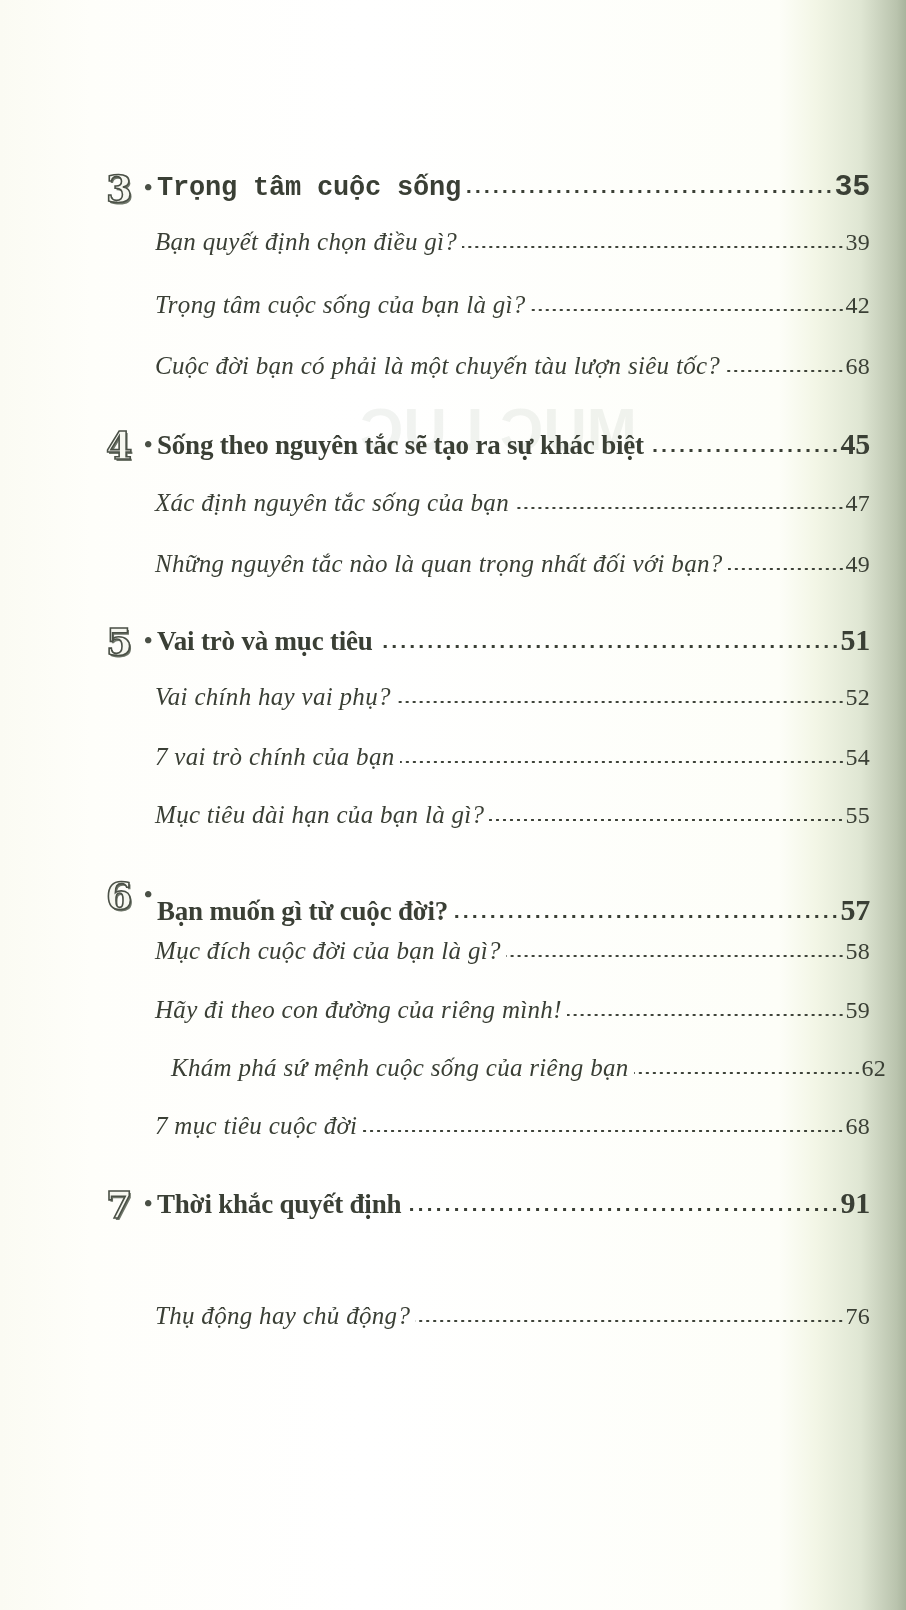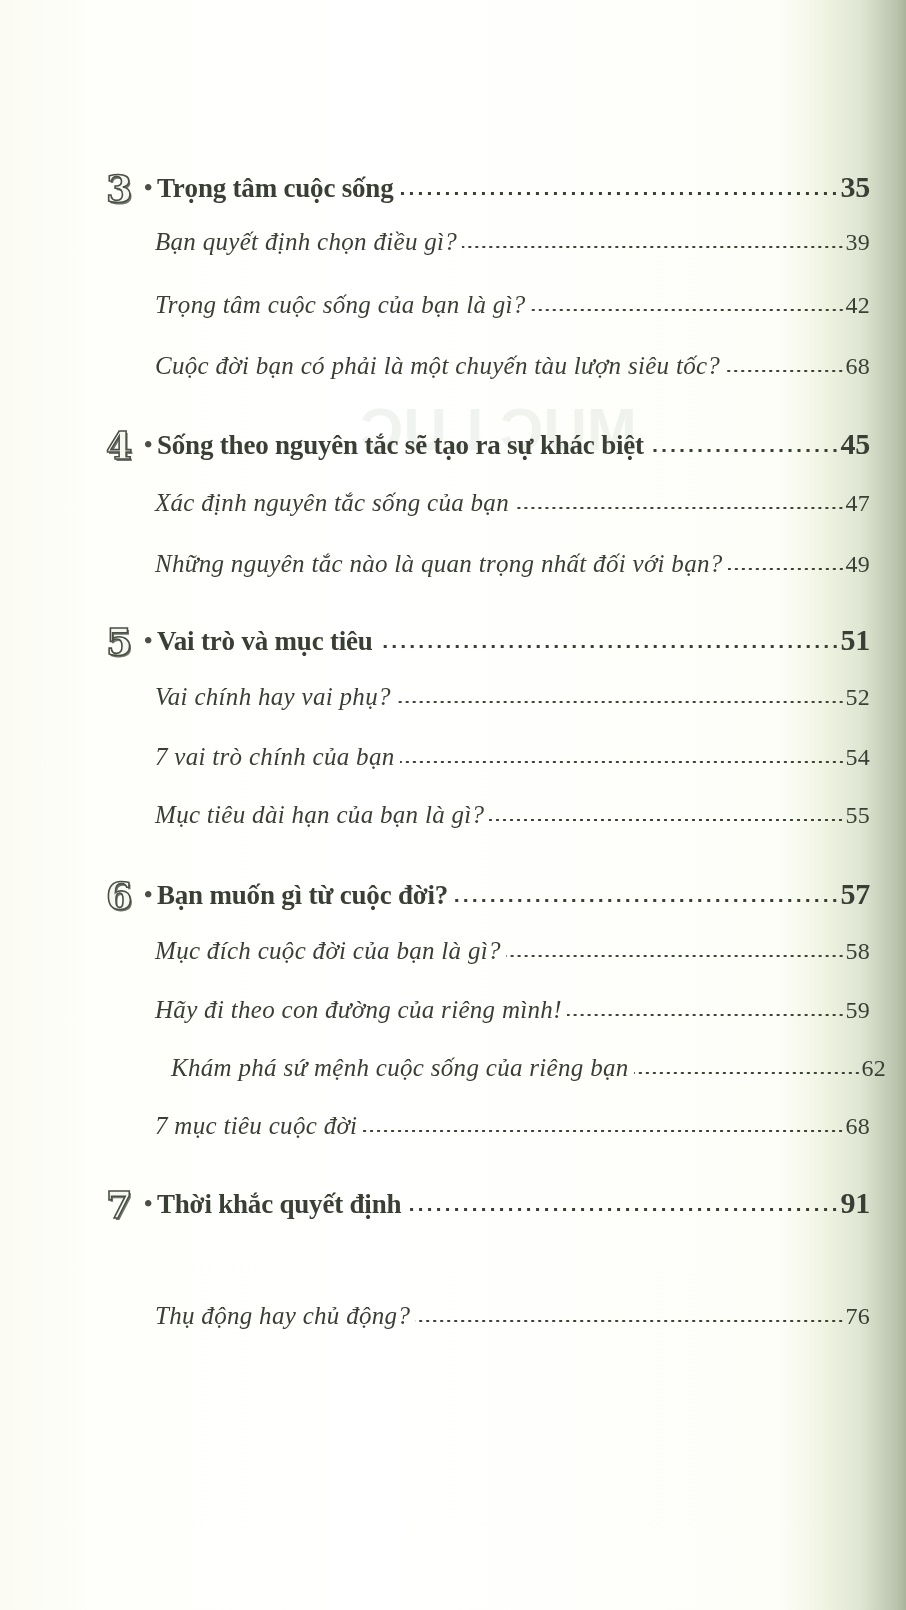--- a/index.html
+++ b/index.html
@@ -52,21 +52,21 @@
 </head>
 <body>
 
 <div class="page">
 
   <div class="ghost" style="left:360px; top:395px; font-size:60px; transform:scaleX(-1);">MUC LUC</div>
 
   <div class="toc-row chapter" style="top:166px; height:44px;">
     <span class="num">3</span>
     <span class="dot-sep" style="top:8px;">•</span>
-    <div class="title" style="top:4px;">
+    <div class="title" style="top:4px;font-family:Liberation Mono, monospace;">
       <span class="text">Trọng tâm cuộc sống</span>
       <span class="leader"></span>
       <span class="page-num">35</span>
     </div>
   </div>
   <div class="toc-row section" style="top:228px; height:36px;">
     <div class="title">
         <span class="text">Bạn quyết định chọn điều gì?</span>
         <span class="leader"></span>
         <span class="page-num">39</span>
@@ -138,21 +138,21 @@
     <div class="title">
         <span class="text">Mục tiêu dài hạn của bạn là gì?</span>
         <span class="leader"></span>
         <span class="page-num">55</span>
       </div>
   </div>
 
   <div class="toc-row chapter" style="top:873px; height:44px;">
     <span class="num">6</span>
     <span class="dot-sep" style="top:8px;">•</span>
-    <div class="title" style="top:4px;justify-content:flex-end;">
+    <div class="title" style="top:20px;justify-content:flex-end;">
       <span class="text">Bạn muốn gì từ cuộc đời?</span>
       <span class="leader"></span>
       <span class="page-num">57</span>
     </div>
   </div>
   <div class="toc-row section" style="top:937px; height:36px;text-align:center;">
     <div class="title">
         <span class="text">Mục đích cuộc đời của bạn là gì?</span>
         <span class="leader"></span>
         <span class="page-num">58</span>

